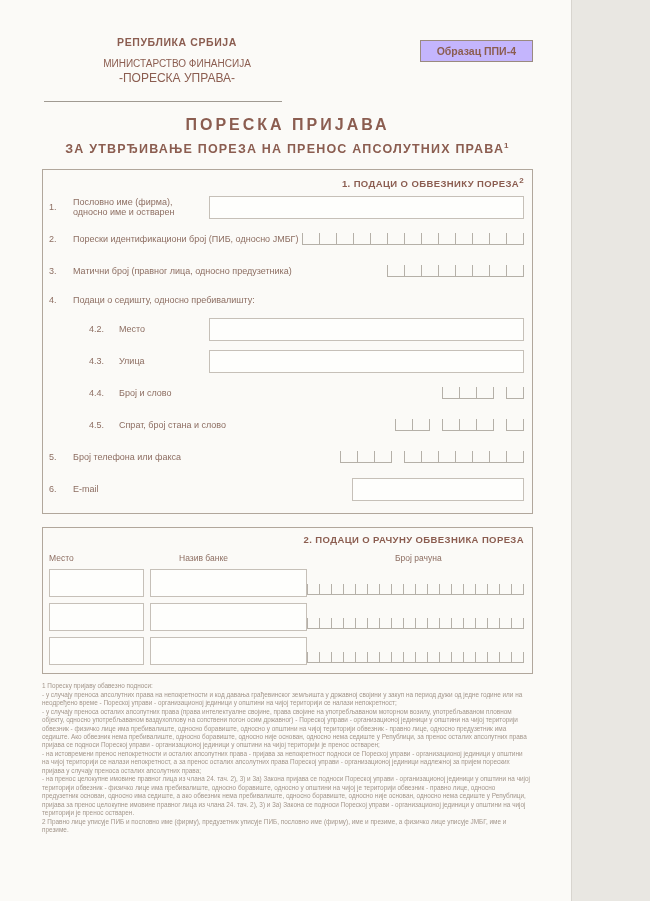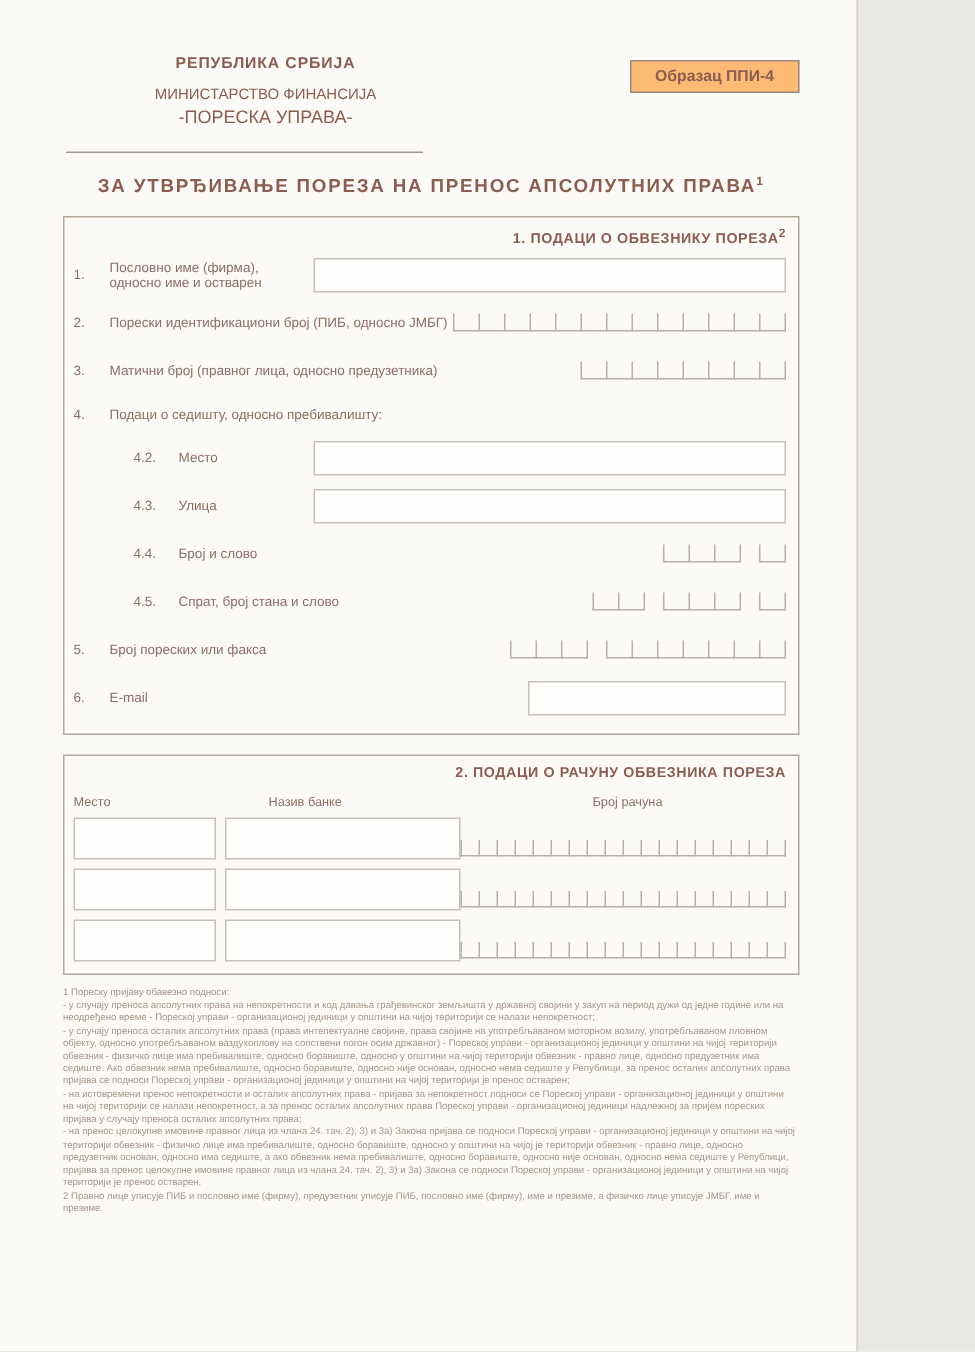--- a/index.html
+++ b/index.html
@@ -6,21 +6,21 @@
   .page{width:571px;height:901px;background:#fbfaf7;position:relative;box-sizing:border-box;
         padding:36px 38px 0 42px;outline:1px solid #d8d5cf;overflow:hidden;}
   
   .top{display:flex;justify-content:space-between;align-items:flex-start;}
   .gov{width:250px;text-align:center;color:#8b5d50;margin-left:10px;}
   .gov .l1{font-weight:bold;font-size:10.5px;letter-spacing:.6px;}
   .gov .l2{font-size:10px;margin-top:10px;}
   .gov .l3{font-size:12px;margin-top:2px;}
   .gov .l4{font-size:9px;margin-top:3px;color:#97705f;}
   .obrazac{border:1px solid #9a8a80;padding:4px 16px;font-size:10.5px;font-weight:bold;
-           color:#8b5d50;background:#fdba74;margin-top:4px;text-align:right;}
+           color:#8b5d50;background:#c4b5fd;margin-top:4px;text-align:right;}
   .rule{width:238px;border-bottom:1px solid #a09a92;margin-top:16px;margin-left:2px;}
   
   .title{text-align:center;color:#8b5d50;margin-top:14px;}
   .t1{font-size:16px;font-weight:bold;letter-spacing:3px;}
   .t2{font-size:12.5px;font-weight:bold;letter-spacing:1.2px;margin-top:7px;text-align:center;}
   sup{font-size:8px;}
   
   .section{border:1px solid #b1a79c;margin-top:13px;padding:6px 8px 8px 4px;}
   .sec-head{font-size:9.5px;font-weight:bold;color:#8b5d50;letter-spacing:.4px;padding-left:2px;text-align:right;}
   .frow{display:flex;align-items:center;min-height:32px;}
@@ -60,20 +60,21 @@
     <div class="gov">
       <div class="l1">РЕПУБЛИКА СРБИЈА</div>
       <div class="l2">МИНИСТАРСТВО ФИНАНСИЈА</div>
       <div class="l3">-ПОРЕСКА УПРАВА-</div>
     </div>
     <div class="obrazac">Образац ППИ-4</div>
   </div>
   <div class="rule"></div>
 
   <div class="title">
+    <div class="t1">ПОРЕСКА ПРИЈАВА</div>
     <div class="t2"><span>ЗА УТВРЂИВАЊЕ ПОРЕЗА НА ПРЕНОС АПСОЛУТНИХ ПРАВА</span><sup>1</sup></div>
   </div>
 
   <div class="section">
     <div class="sec-head"><span>1. ПОДАЦИ О ОБВЕЗНИКУ ПОРЕЗА</span><sup>2</sup></div>
 
     <div class="frow" style="margin-top:2px;">
       <span class="no">1.</span>
       <span class="lbl">Пословно име (фирма), односно име и остварен</span>
       <span class="ctrl">
@@ -174,21 +175,21 @@
           </span>
         <span class="gap"></span>
         <span class="comb">
             <span class="cell"></span>
           </span>
       </span>
     </div>
 
     <div class="frow">
       <span class="no">5.</span>
-      <span class="lbl">Број пореских или факса</span>
+      <span class="lbl">Број телефона или факса</span>
       <span class="ctrl">
         <span class="comb">
             <span class="cell"></span>
             <span class="cell"></span>
             <span class="cell"></span>
           </span>
         <span class="gap"></span>
         <span class="comb">
             <span class="cell"></span>
             <span class="cell"></span>

